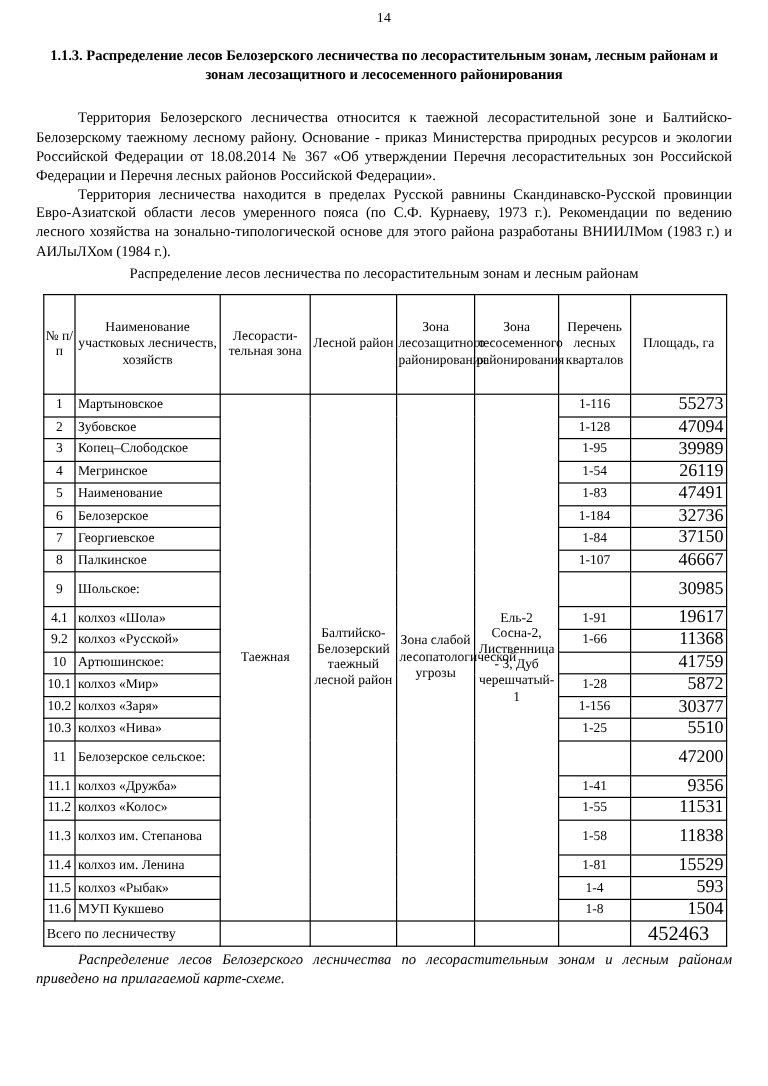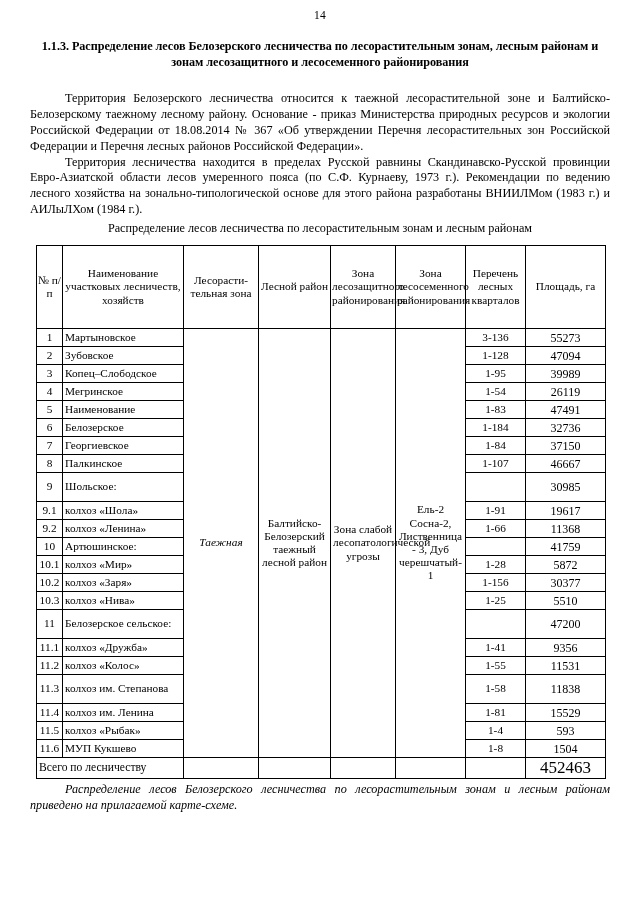--- a/index.html
+++ b/index.html
@@ -93,28 +93,28 @@
   td.c-zone,
   td.c-region,
   td.c-protect,
   td.c-seed {
     text-align: center;
     vertical-align: top;
     padding-top: 1px;
     font-size: 11.3px;
     line-height: 1.19;
   }
-  td.c-zone { vertical-align: top; font-style: italic; }
+  td.c-zone { vertical-align: top; }
   td.c-quarters {
     text-align: center;
     font-size: 11.3px;
   }
   td.c-area {
-    text-align: center;
-    font-size: 12px;
+    text-align: right;
+    font-size: 15px;
   }
   td.c-empty { }
   tr.r-tall td { height: 28px; }
   tr.r-total td {
     height: 18px;
   }
   td.total-label {
     text-align: left;
     padding-left: 3px;
     font-size: 11.6px;
@@ -173,21 +173,21 @@
       </tr>
     </thead>
     <tbody id="table-body">
         <tr>
           <td class="c-num">1</td>
           <td class="c-name">Мартыновское</td>
           <td class="c-zone" rowspan="22">Таежная</td>
           <td class="c-region" rowspan="22">Балтийско-Белозерский таежный лесной район</td>
           <td class="c-protect" rowspan="22">Зона слабой лесопатологической угрозы</td>
           <td class="c-seed" rowspan="22">Ель-2 Сосна-2, Лиственница - 3, Дуб черешчатый- 1</td>
-          <td class="c-quarters">3-136</td>
+          <td class="c-quarters">1-116</td>
           <td class="c-area">55273</td>
         </tr>
         <tr>
           <td class="c-num">2</td>
           <td class="c-name">Зубовское</td>
           <td class="c-quarters">1-128</td>
           <td class="c-area">47094</td>
         </tr>
         <tr>
           <td class="c-num">3</td>
@@ -225,28 +225,28 @@
           <td class="c-quarters">1-107</td>
           <td class="c-area">46667</td>
         </tr>
         <tr class="r-tall">
           <td class="c-num">9</td>
           <td class="c-name">Шольское:</td>
           <td class="c-quarters"></td>
           <td class="c-area">30985</td>
         </tr>
         <tr>
-          <td class="c-num">9.1</td>
+          <td class="c-num">4.1</td>
           <td class="c-name">колхоз «Шола»</td>
           <td class="c-quarters">1-91</td>
           <td class="c-area">19617</td>
         </tr>
         <tr>
           <td class="c-num">9.2</td>
-          <td class="c-name">колхоз «Ленина»</td>
+          <td class="c-name">колхоз «Русской»</td>
           <td class="c-quarters">1-66</td>
           <td class="c-area">11368</td>
         </tr>
         <tr>
           <td class="c-num">10</td>
           <td class="c-name">Артюшинское:</td>
           <td class="c-quarters"></td>
           <td class="c-area">41759</td>
         </tr>
         <tr>

